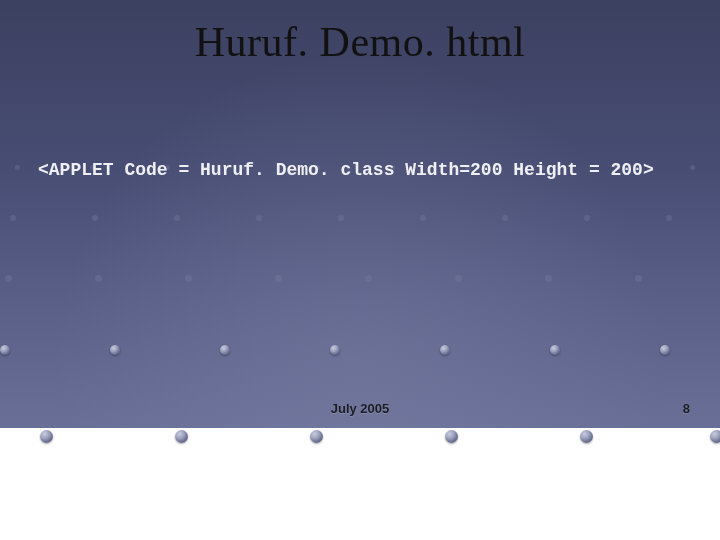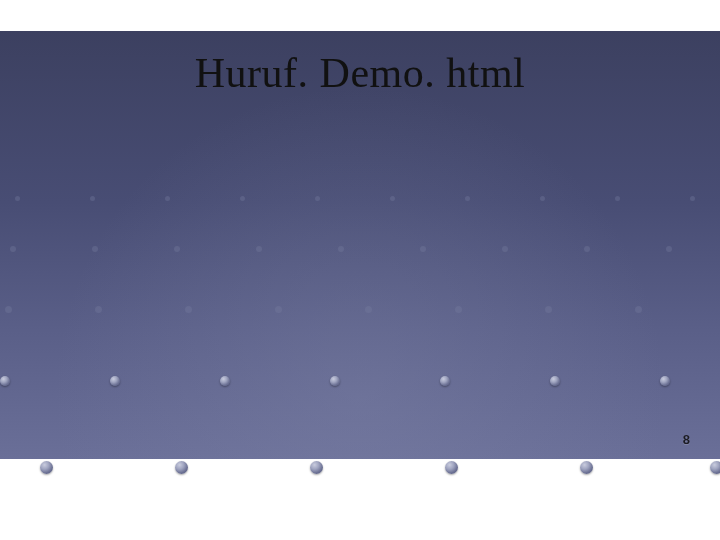--- a/index.html
+++ b/index.html
@@ -10,21 +10,20 @@
     overflow: hidden;
   }
   .slide {
     position: relative;
     width: 720px;
     height: 428px;
     background:
       radial-gradient(ellipse at 50% 85%, rgba(130,135,170,0.35) 0%, rgba(80,85,125,0.0) 60%),
       linear-gradient(180deg, #3c4060 0%, #484d74 40%, #5a5f88 70%, #6a6f98 100%);
     font-family: "Courier New", Courier, monospace;
-    margin-top: 31px;
   }
 
   
   .dot {
     position: absolute;
     border-radius: 50%;
     pointer-events: none;
   }
   .dot.flat {
     background: rgba(120,125,160,0.35);
@@ -128,17 +127,19 @@
   <div class="dot bump" style="left:40px;top:430px;width:13px;height:13px"></div>
   <div class="dot bump" style="left:175px;top:430px;width:13px;height:13px"></div>
   <div class="dot bump" style="left:310px;top:430px;width:13px;height:13px"></div>
   <div class="dot bump" style="left:445px;top:430px;width:13px;height:13px"></div>
   <div class="dot bump" style="left:580px;top:430px;width:13px;height:13px"></div>
   <div class="dot bump" style="left:710px;top:430px;width:13px;height:13px"></div>
 
   <div class="title">Huruf. Demo. html</div>
 
   <div class="code-block">
+    <div>&lt;APPLET Code = Huruf. Demo. class Width=200 Height = 200&gt;</div>
   </div>
 
+  <div class="footer-date">July 2005</div>
   <div class="footer-page">8</div>
 
 </div>
 
 </body></html>

